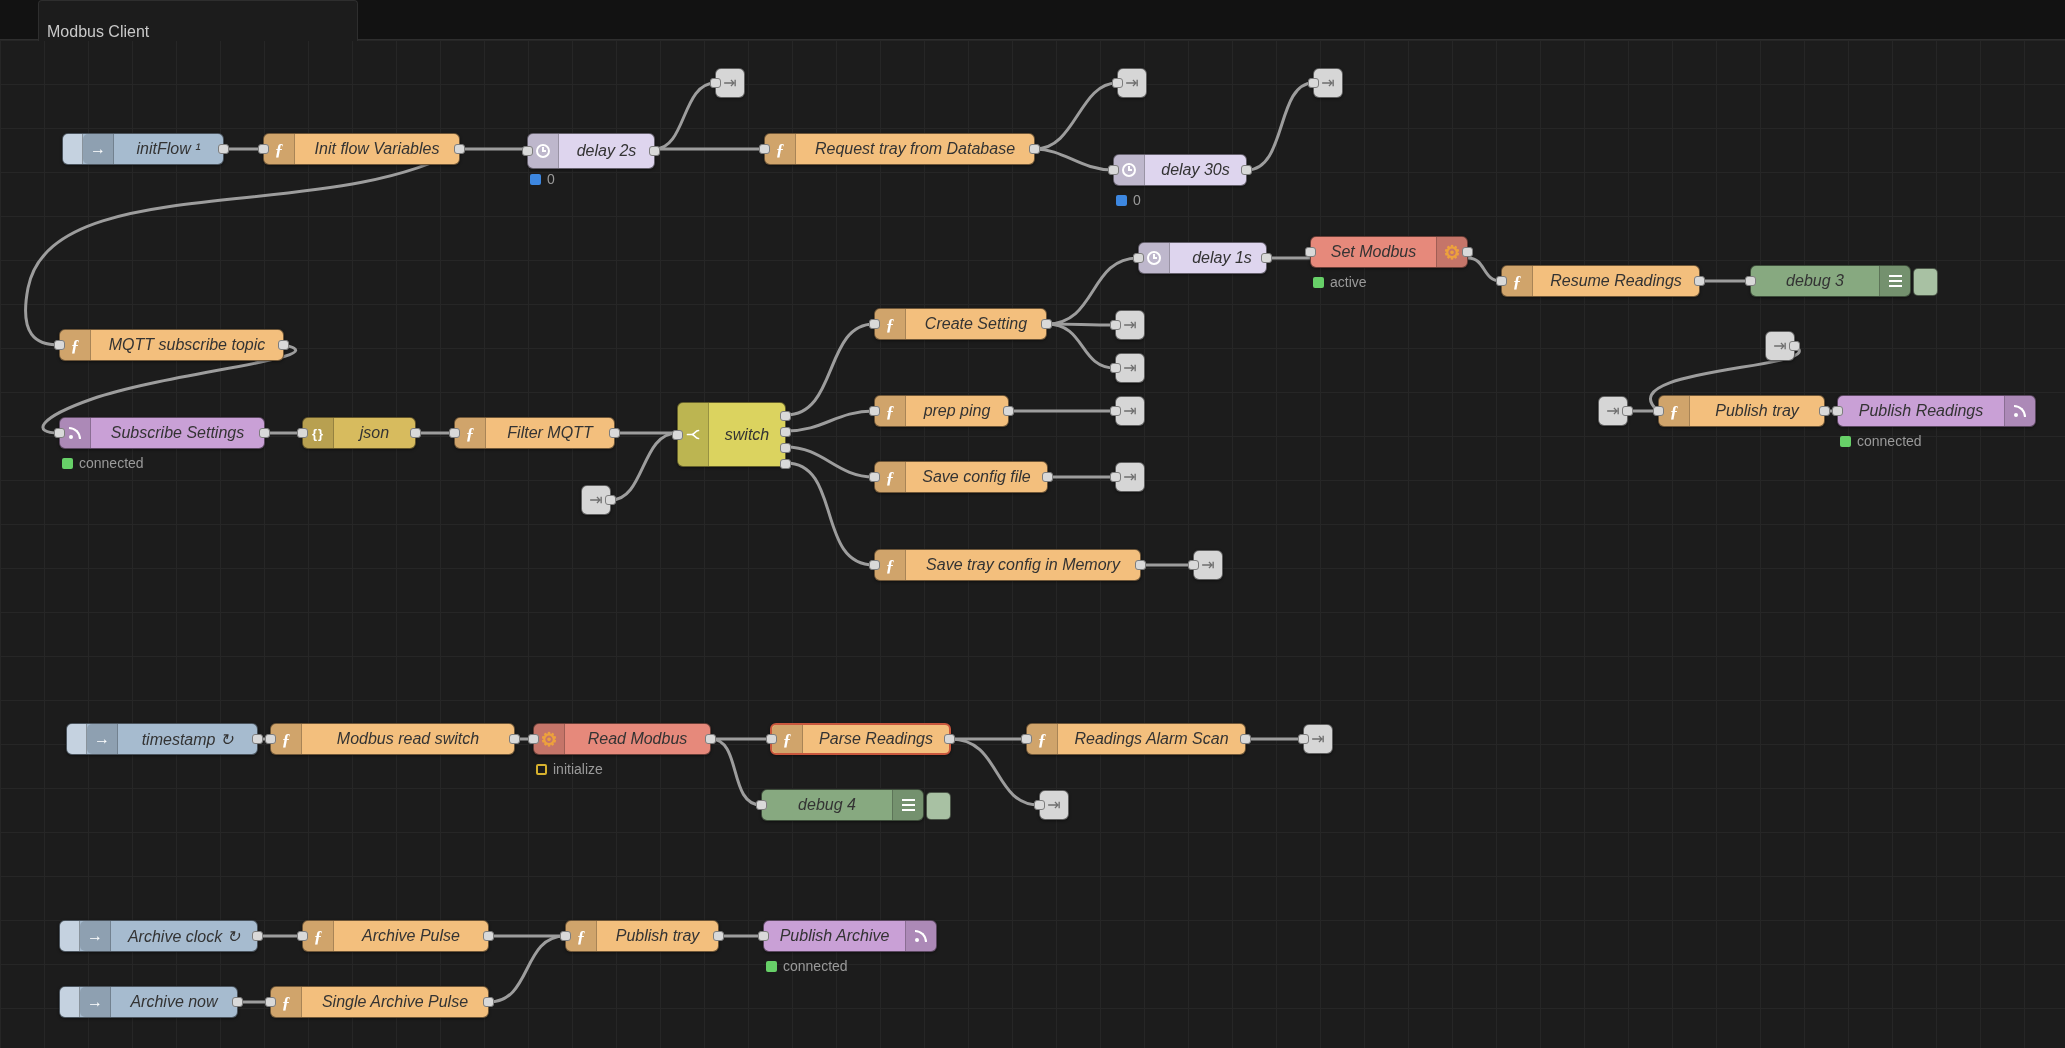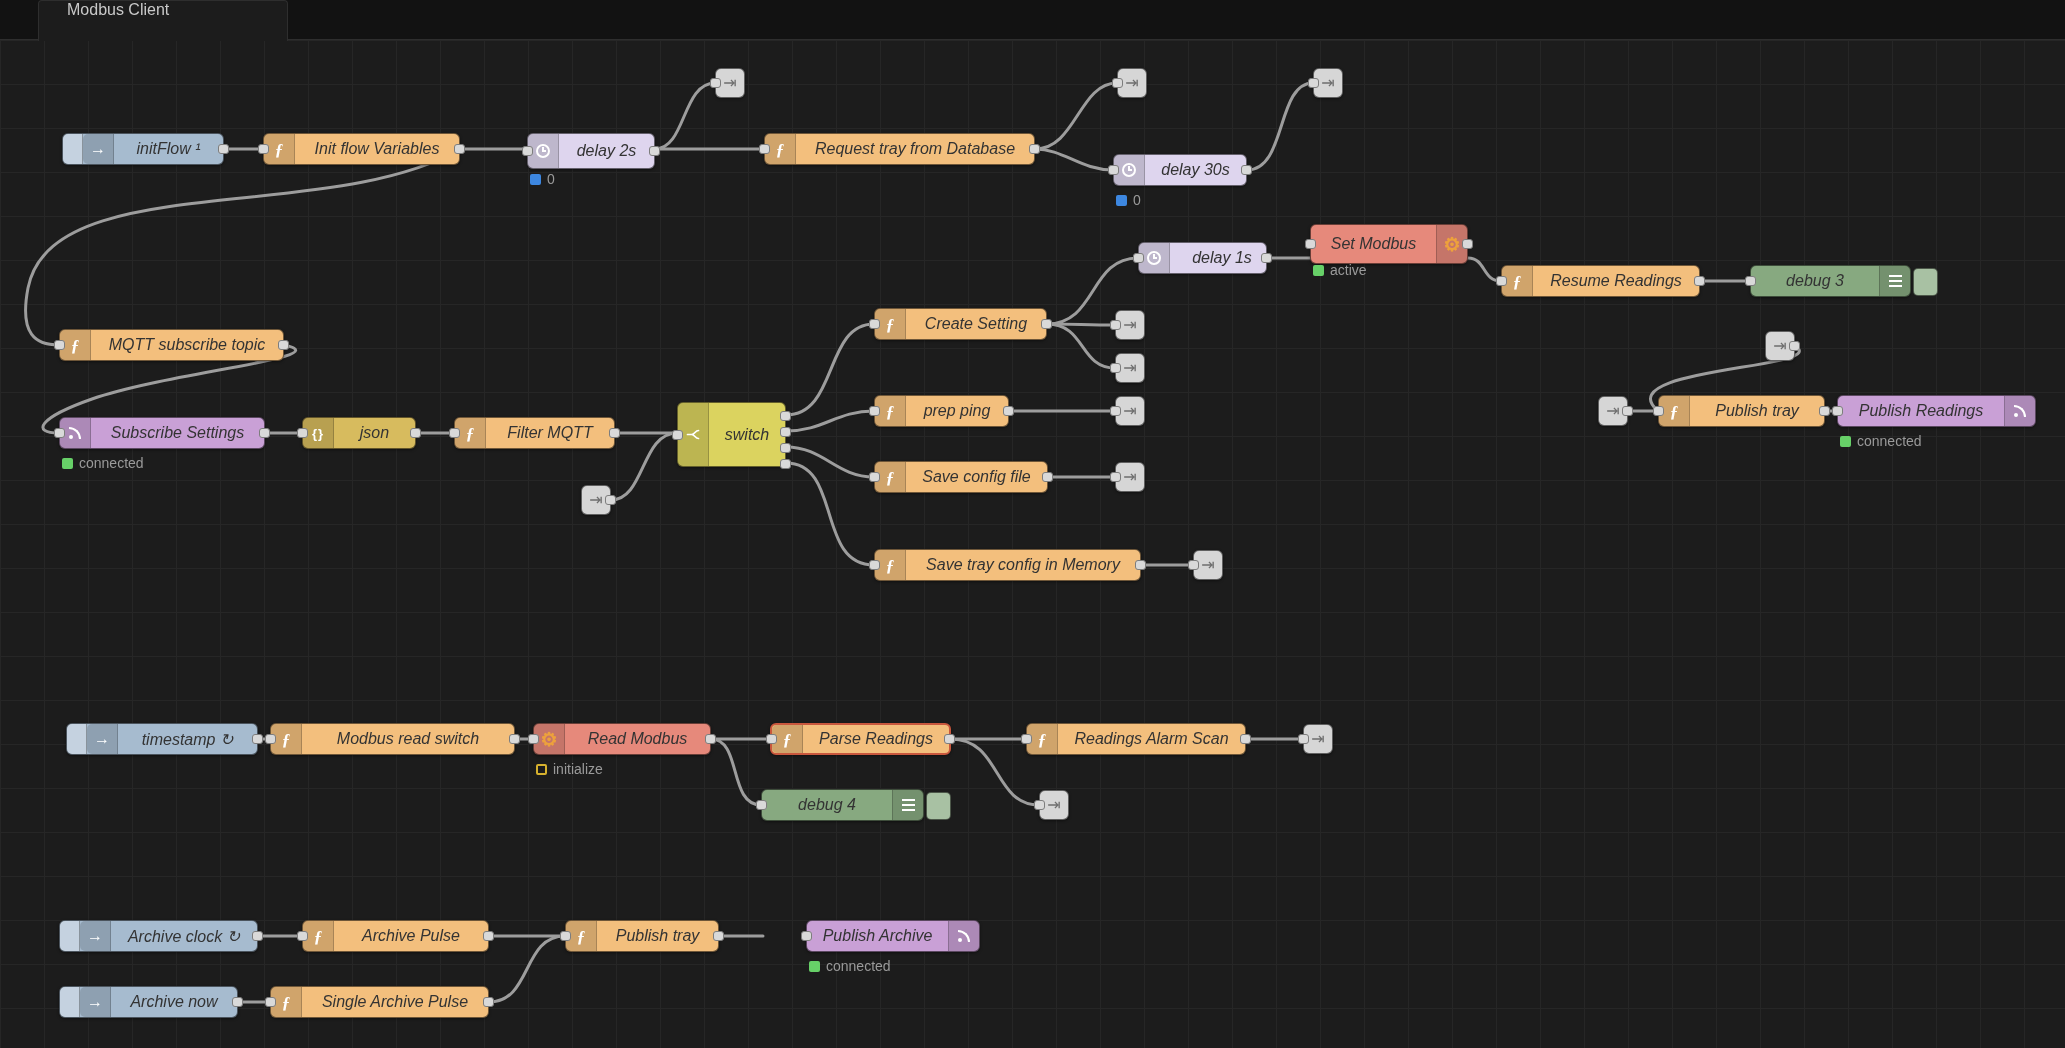--- a/index.html
+++ b/index.html
@@ -8,21 +8,21 @@
     width:2065px;height:1048px;position:relative;overflow:hidden;
     background-color:#1c1c1c;
     background-image:
       linear-gradient(to right, #262626 1px, transparent 1px),
       linear-gradient(to bottom, #262626 1px, transparent 1px);
     background-size:44px 44px;
     background-position:0 40px;
     font-family:"Liberation Sans", sans-serif;
   }
   .tabbar{position:absolute;top:0;left:0;width:2065px;height:40px;background:#121212;border-bottom:1px solid #2e2e2e;z-index:30;box-sizing:border-box;}
-  .tab{position:absolute;left:38px;top:0;height:41px;width:250px;background:#1c1c1c;border:1px solid #2e2e2e;border-bottom:none;border-radius:4px 4px 0 0;display:flex;align-items:flex-start;padding:0 28px;box-sizing:border-box;z-index:31;}
+  .tab{position:absolute;left:38px;top:0;height:41px;width:320px;background:#1c1c1c;border:1px solid #2e2e2e;border-bottom:none;border-radius:4px 4px 0 0;display:flex;align-items:flex-end;padding:0 8px;box-sizing:border-box;z-index:31;}
   .tab-label{color:#c9c9c9;font-size:16px;}
   #wires{position:absolute;left:0;top:0;z-index:5;}
   #nodes{position:absolute;left:0;top:0;z-index:10;}
   .node{position:absolute;box-sizing:border-box;border:1px solid rgba(0,0,0,0.55);border-radius:6px;display:flex;align-items:stretch;box-shadow:0 1px 3px rgba(0,0,0,0.45);}
   .node.selected{border:2px solid #c9573d;}
   .nlabel{flex:1;display:flex;align-items:center;justify-content:center;font-size:16px;font-style:italic;color:#333;white-space:nowrap;padding:0 8px;overflow:hidden;}
   .strip{width:30px;display:flex;align-items:center;justify-content:center;background:rgba(0,0,0,0.14);flex:0 0 30px;}
   .strip.left{border-right:1px solid rgba(0,0,0,0.2);border-radius:5px 0 0 5px;}
   .strip.right{border-left:1px solid rgba(0,0,0,0.2);border-radius:0 5px 5px 0;}
   .btn-left{width:19px;flex:0 0 19px;background:rgba(255,255,255,0.35);border-right:1px solid rgba(0,0,0,0.3);border-radius:5px 0 0 5px;cursor:pointer;}
@@ -156,21 +156,21 @@
       <span class="port in"></span>
     </div>
     <div class="node t-delay" style="left: 1138px; top: 242px; width: 129px; height: 32px; background: rgb(222, 213, 238); gap: 8px;">
       <span class="strip left">
         <span class="nicon g-clock"></span>
       </span>
       <span class="nlabel">delay 1s</span>
       <span class="port in"></span>
       <span class="port out"></span>
     </div>
-    <div class="node t-modbus-out" style="left: 1310px; top: 224px; width: 158px; height: 40px; background: rgb(230, 137, 123);">
+    <div class="node t-modbus-out" style="left: 1310px; top: 236px; width: 158px; height: 32px; background: rgb(230, 137, 123);">
       <span class="nlabel">Set Modbus</span>
       <span class="strip right">
         <span class="nicon" style="color: rgb(237, 161, 60); font-size: 19px;">⚙</span>
       </span>
       <span class="port in"></span>
       <span class="port out"></span>
       <div class="nstatus" style="top: 37px;">
         <span class="sdot" style="background: rgb(103, 208, 104);"></span>
         <span>active</span>
       </div>
@@ -402,21 +402,21 @@
       <span class="port out"></span>
     </div>
     <div class="node t-function" style="left: 565px; top: 920px; width: 154px; height: 32px; background: rgb(243, 191, 125);">
       <span class="strip left">
         <span class="nicon" style="font-style: italic; font-size: 17px; font-family: &quot;Liberation Serif&quot;, serif;">ƒ</span>
       </span>
       <span class="nlabel">Publish tray</span>
       <span class="port in"></span>
       <span class="port out"></span>
     </div>
-    <div class="node t-mqtt-out" style="left: 806px; top: 920px; width: 174px; height: 32px; background: rgb(201, 160, 214);">
+    <div class="node t-mqtt-out" style="left: 763px; top: 920px; width: 174px; height: 32px; background: rgb(201, 160, 214);">
       <span class="nlabel">Publish Archive</span>
       <span class="strip right">
         <span class="nicon g-rss"></span>
       </span>
       <span class="port in"></span>
       <div class="nstatus" style="top: 37px;">
         <span class="sdot" style="background: rgb(103, 208, 104);"></span>
         <span>connected</span>
       </div>
     </div>

